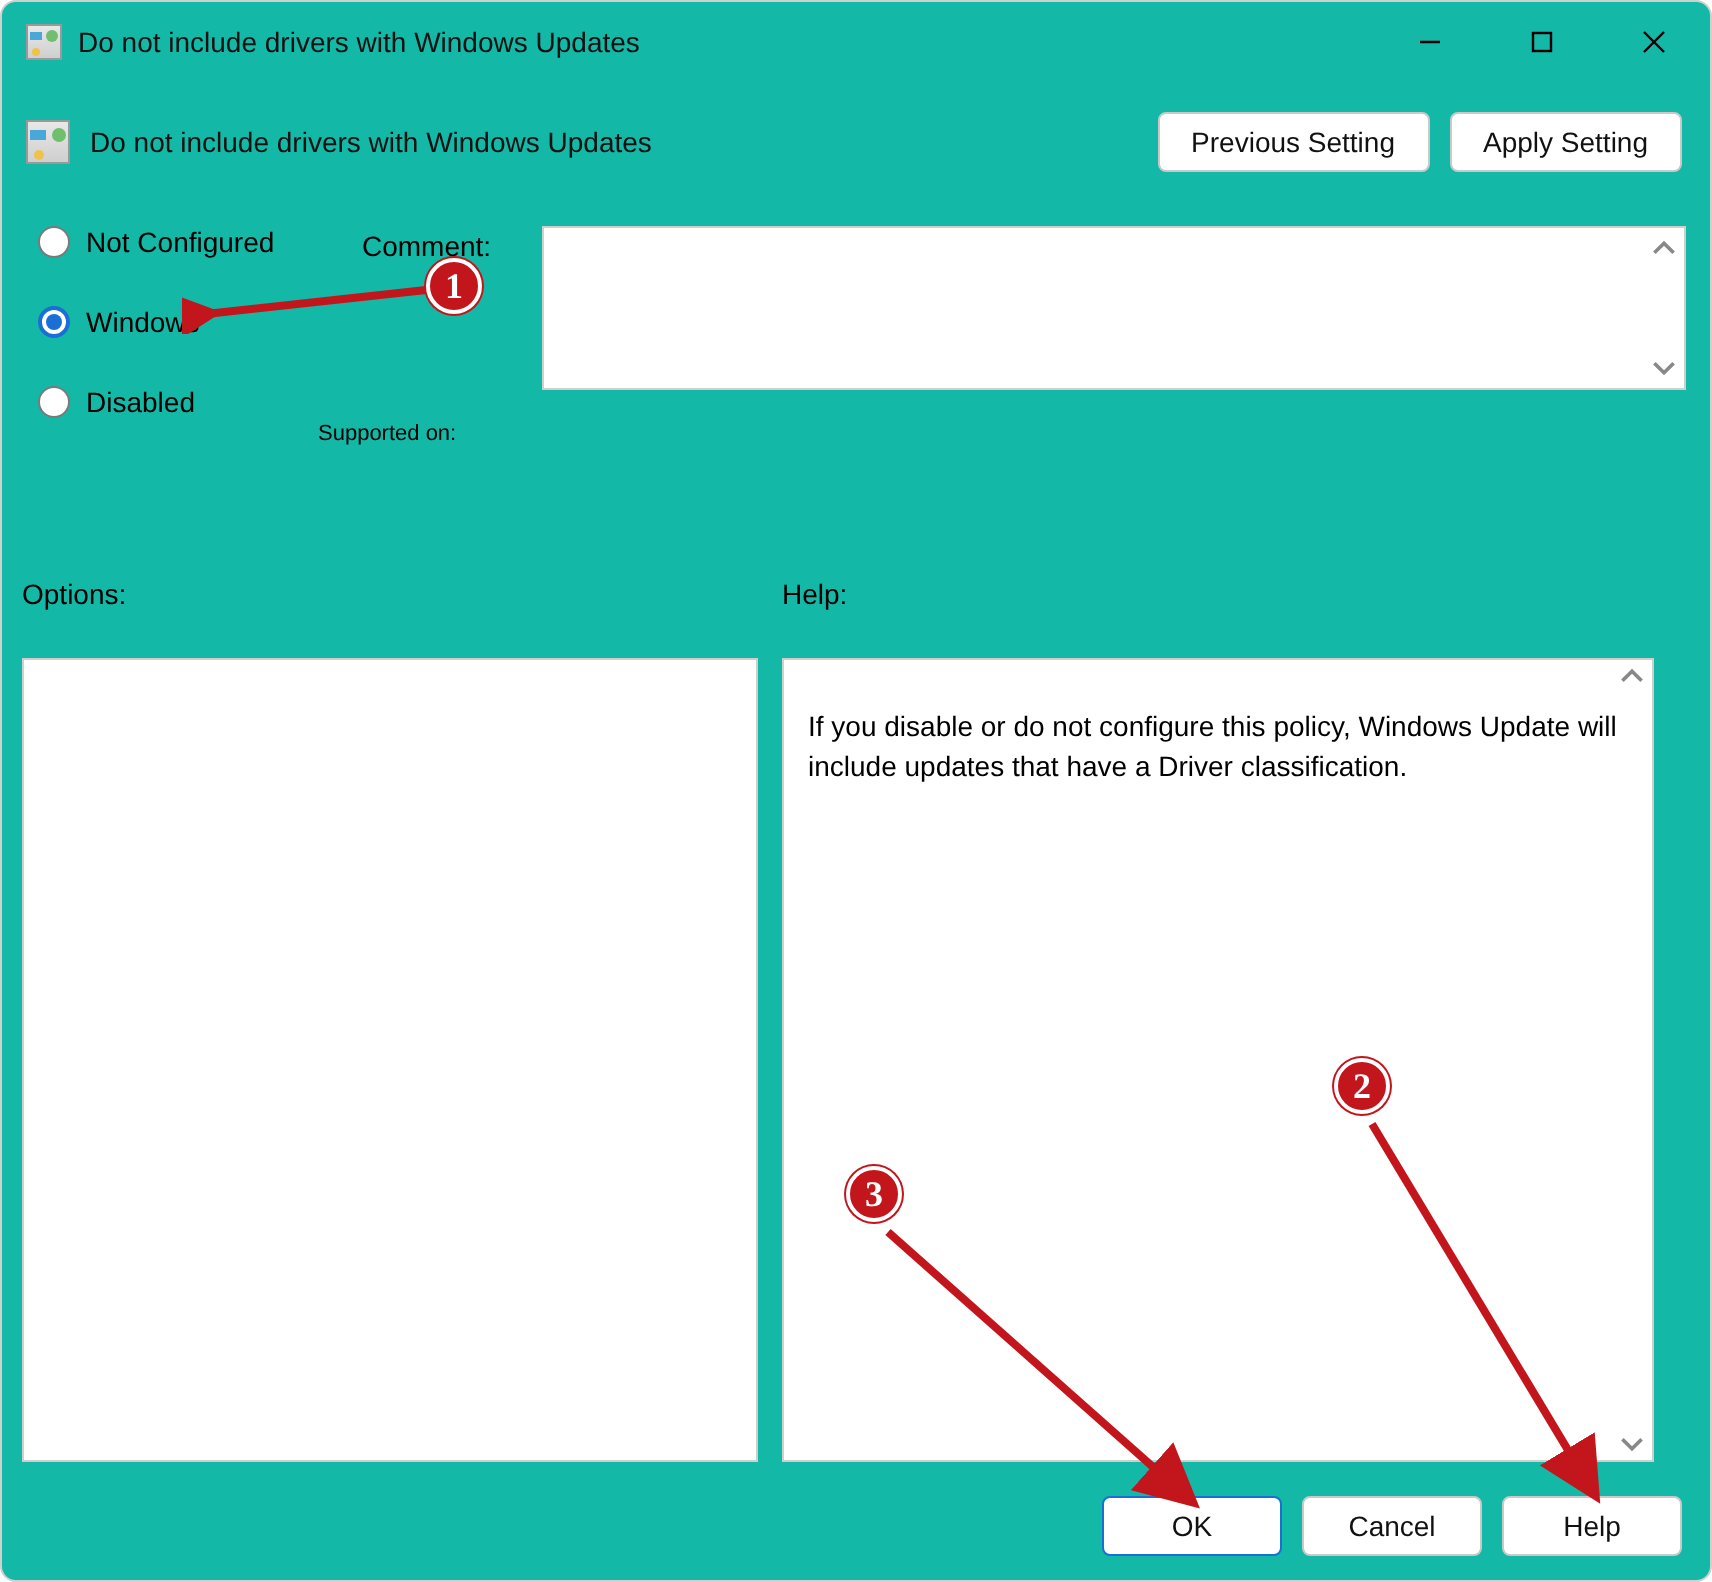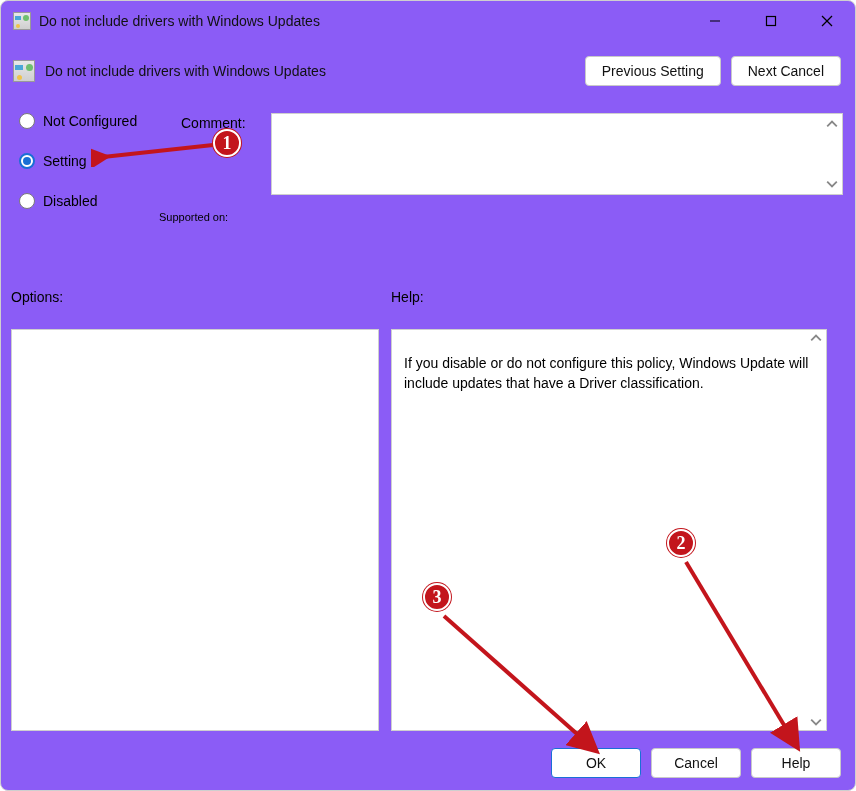--- a/index.html
+++ b/index.html
@@ -10,21 +10,21 @@
     font-size:14px;
     color:#000;
     background:#fff;
     position:relative;
   }
   .window {
     position:absolute; left:0; top:0;
     width:856px; height:791px;
     border:1px solid #cfcfcf;
     border-radius:8px;
-    background:#8b5cf6;
+    background:#14b8a6;
     overflow:hidden;
   }
 
   
   .titlebar {
     position:absolute; left:0; top:0; width:100%; height:40px;
     display:flex; align-items:center;
     padding-left:12px;
   }
   .title-icon {
@@ -202,36 +202,36 @@
           </svg>
       </div>
     </div>
   </div>
 
   <div class="header-row">
     <span class="header-icon"></span>
     <span class="header-title">Do not include drivers with Windows Updates</span>
     <div class="nav-buttons">
       <div class="btn">Previous Setting</div>
-      <div class="btn">Next Cancel</div>
+      <div class="btn">Apply Setting</div>
     </div>
   </div>
 
   <div class="radio-col">
     <div class="radio-item">
       <span class="radio-outer">
           <span class="radio-dot"></span>
         </span>
       <span class="radio-label">Not Configured</span>
     </div>
     <div class="radio-item radio-selected">
       <span class="radio-outer">
           <span class="radio-dot"></span>
         </span>
-      <span class="radio-label">Setting</span>
+      <span class="radio-label">Windows</span>
     </div>
     <div class="radio-item">
       <span class="radio-outer">
           <span class="radio-dot"></span>
         </span>
       <span class="radio-label">Disabled</span>
     </div>
   </div>
 
   <span class="label-comment">Comment:</span>

